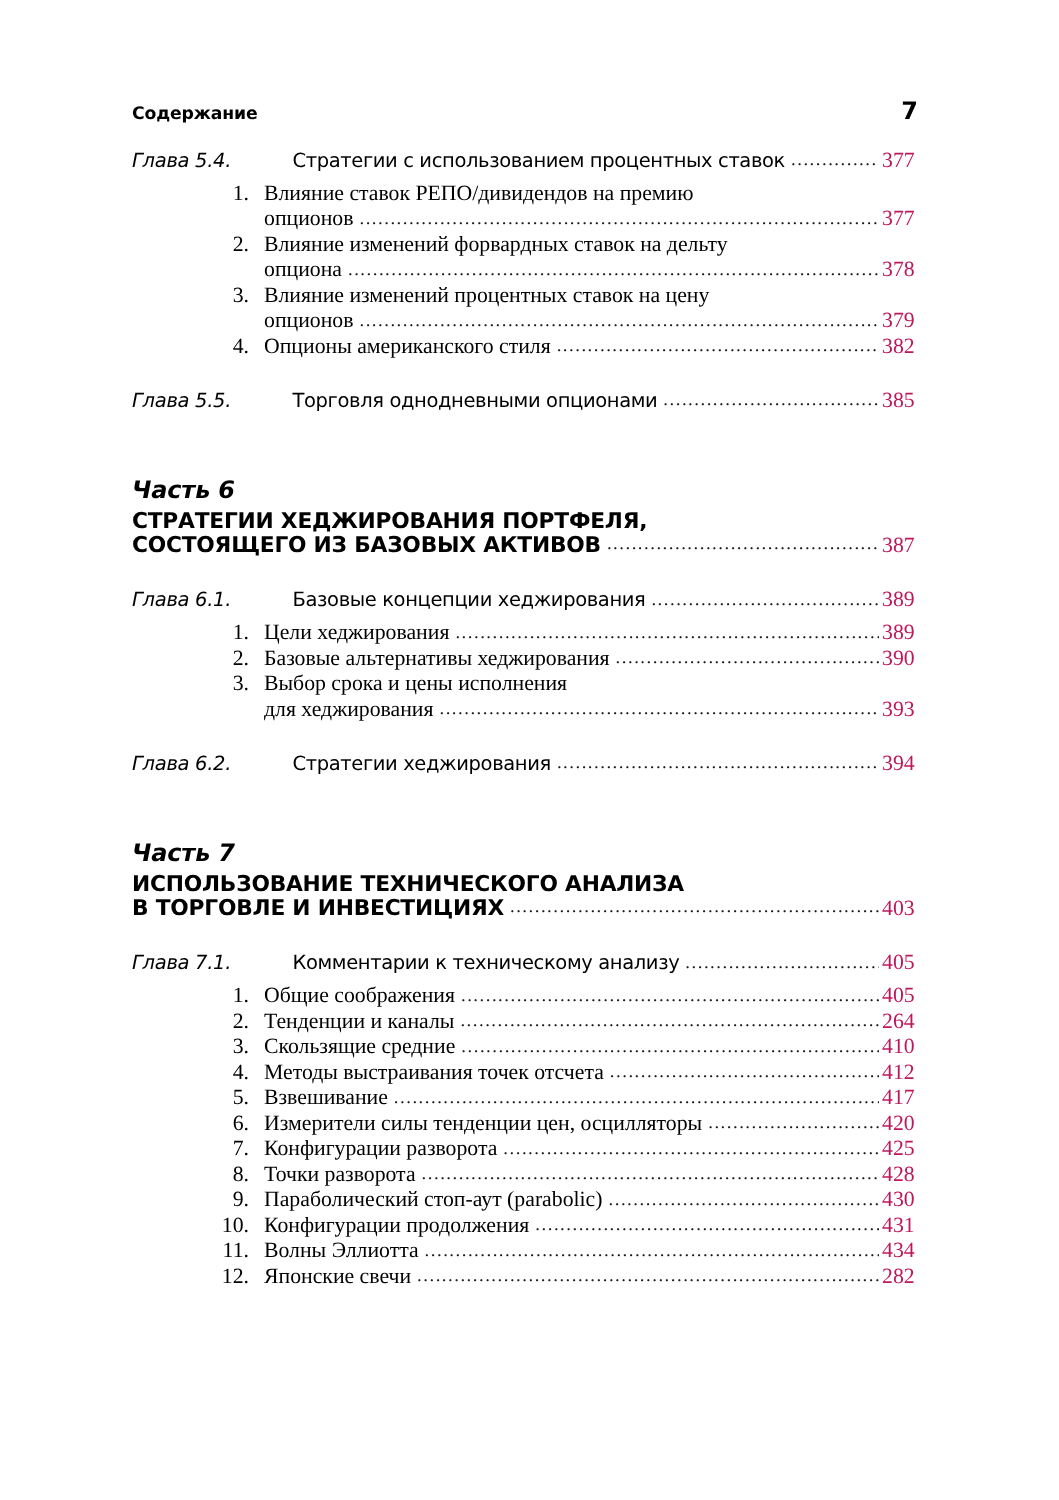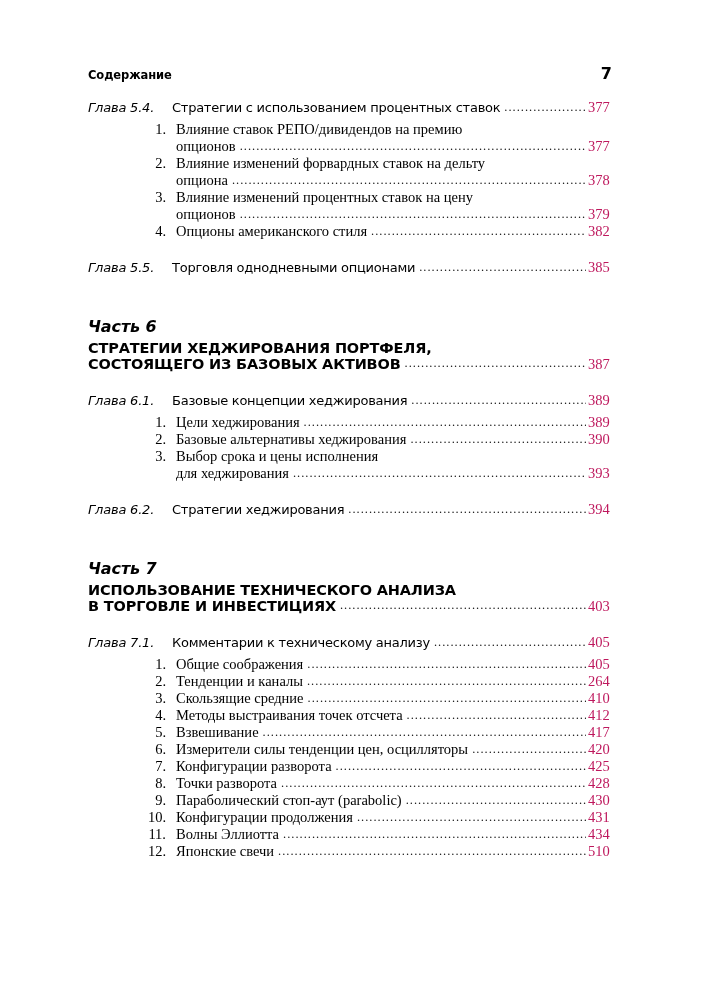--- a/index.html
+++ b/index.html
@@ -103,20 +103,21 @@
     letter-spacing: -0.2px;
     white-space: nowrap;
   }
   .chapter-title {
     flex: 0 0 auto;
     font-family: "DejaVu Sans", sans-serif;
     font-size: 13px;
     font-weight: 400;
     letter-spacing: -0.25px;
     white-space: nowrap;
+    margin-left: 23px;
   }
   .chapter .pageno {
     font-size: 14.5px;
   }
 
   
   .items {
     margin: 4px 0 0 0;
     padding: 0;
     list-style: none;
@@ -466,21 +467,21 @@
               <span class="pageno">434</span>
             </div>
           </div>
         </li>
         <li class="item">
           <span class="item-num">12.</span>
           <div class="item-body">
             <div class="item-line">
               <span class="item-text">Японские свечи</span>
               <span class="leader"></span>
-              <span class="pageno">510</span>
+              <span class="pageno">282</span>
             </div>
           </div>
         </li>
       </ul>
       <div class="gap-sm"></div>
     </div>
 
 </div>
 
 </body></html>

